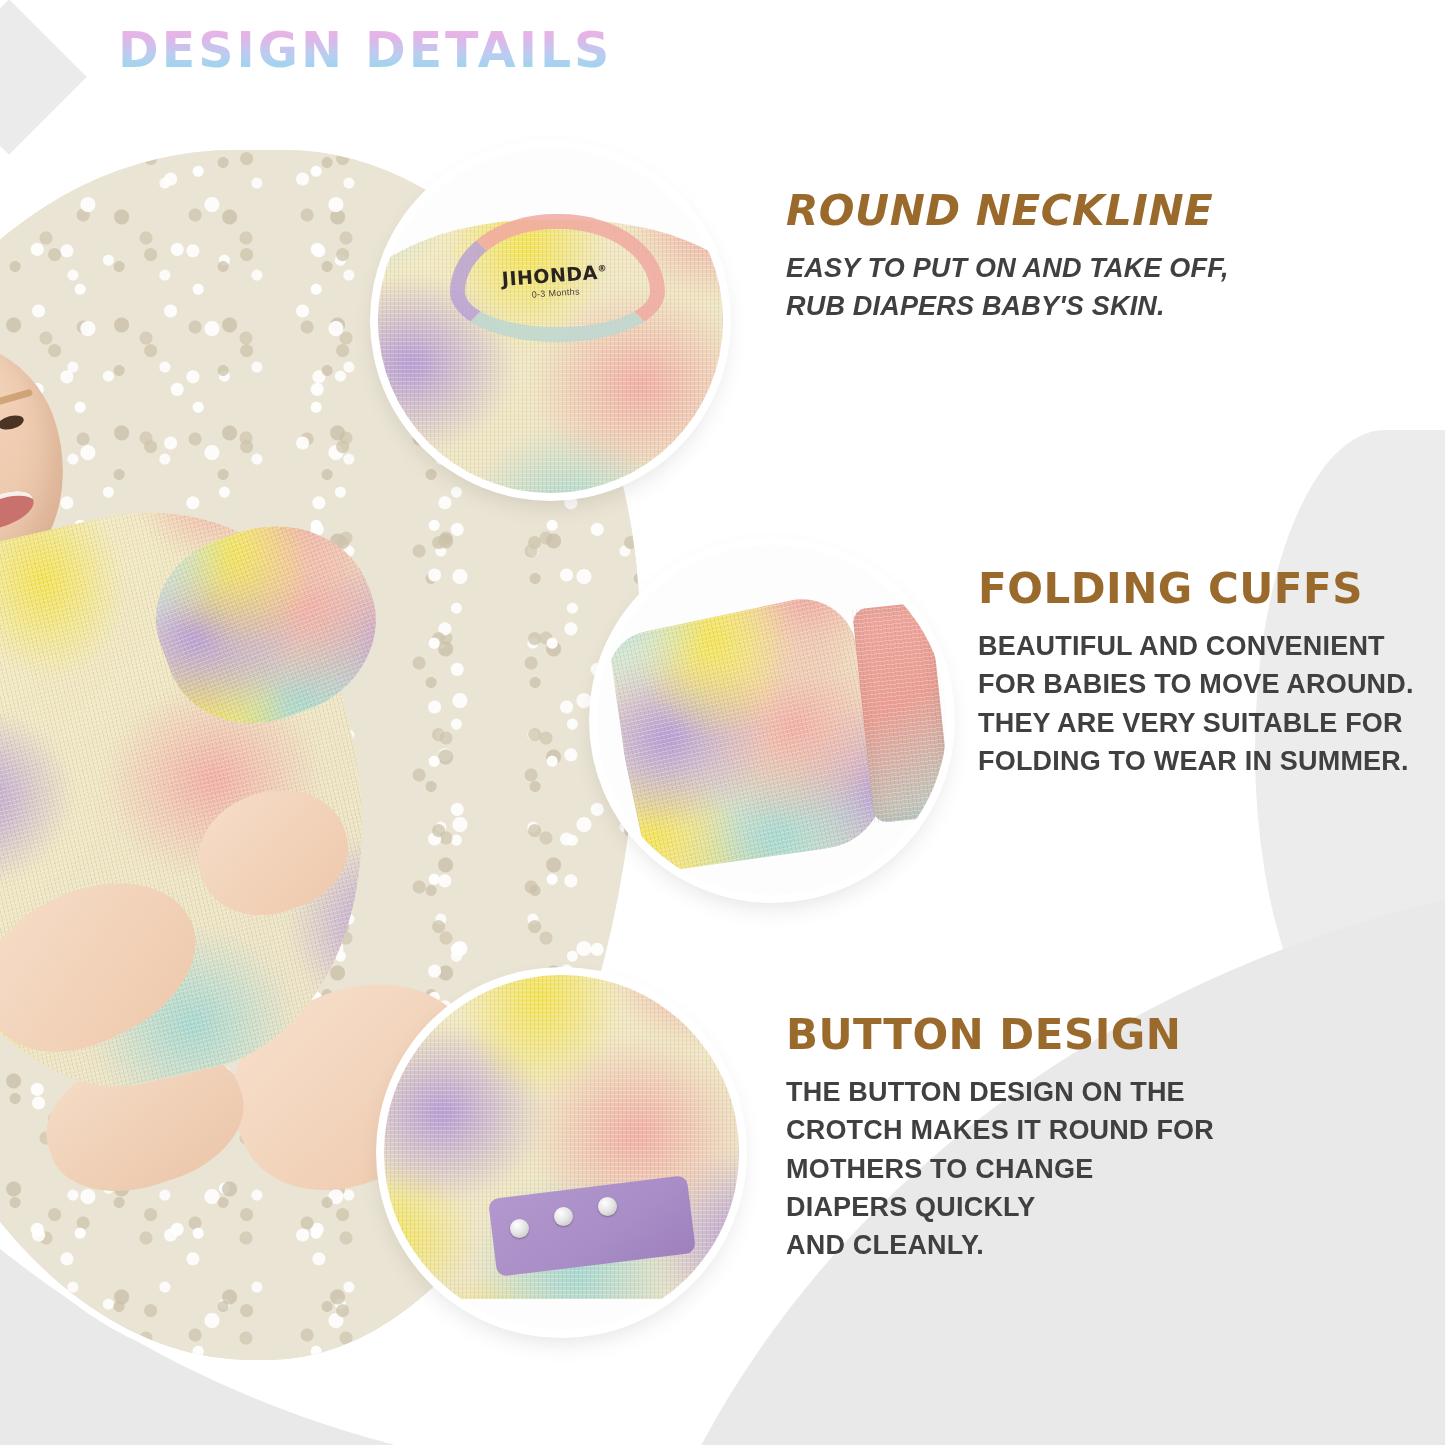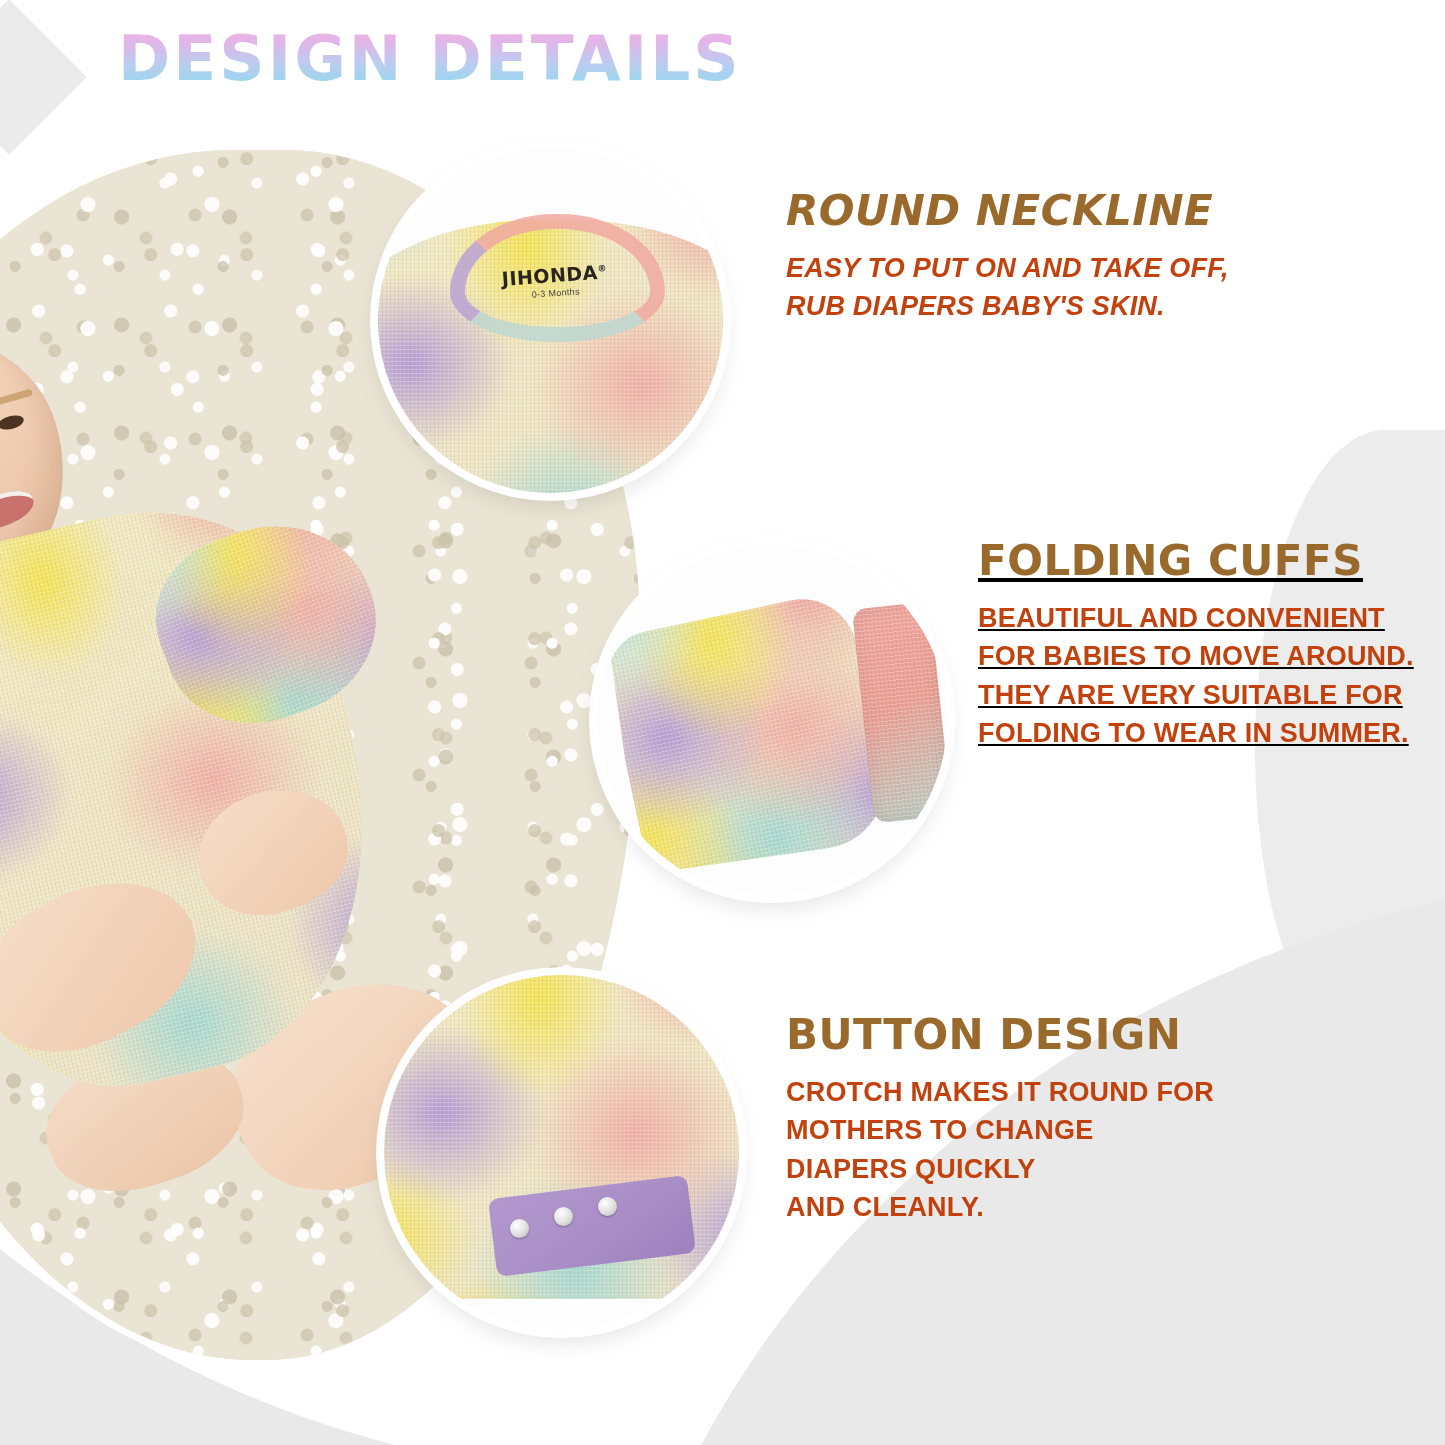--- a/index.html
+++ b/index.html
@@ -36,21 +36,21 @@
   }
 
   .corner-diamond{
     position:absolute;left:-46px;top:22px;width:110px;height:110px;
     background:#ebebeb;transform:rotate(45deg);
   }
 
   
   .title{
     position:absolute;left:118px;top:22px;
-    font-size:63px;font-weight:bold;letter-spacing:3px;
+    font-size:49px;font-weight:bold;letter-spacing:3px;
     font-family:"DejaVu Sans", sans-serif;
     background:linear-gradient(180deg,#f0b9e2 0%,#e3b4e8 26%,#b9cdf0 58%,#86dced 100%);
     -webkit-background-clip:text;background-clip:text;color:transparent;
     -webkit-text-fill-color:transparent;
     text-shadow:none;white-space:nowrap;
   }
 
   
   .hero{
     position:absolute;left:-170px;top:150px;width:810px;height:1210px;
@@ -236,27 +236,27 @@
 
   
   .block{position:absolute;}
   .heading{
     font-family:"DejaVu Sans", sans-serif;
     font-size:42px;font-weight:bold;color:#9a6a2d;letter-spacing:.5px;
     margin:0 0 17px 0;line-height:1;white-space:nowrap;
   }
   .body-txt{
     font-family:"Liberation Sans", sans-serif;
-    font-size:27px;font-weight:bold;color:#c2410c;line-height:1.42;
+    font-size:27px;font-weight:bold;color:#404040;line-height:1.42;
     margin:0;letter-spacing:.2px;
   }
   .body-txt div{white-space:nowrap;}
 
   #block-neckline{left:786px;top:190px;font-style:italic;}
-  #block-cuffs{left:978px;top:540px;text-decoration:underline;}
+  #block-cuffs{left:978px;top:568px;}
   #block-button{left:786px;top:1014px;}
 </style>
 </head>
 <body>
 
 <div class="bg-base"></div>
 <div class="bg-gray-tr"></div>
 <div class="bg-white-main"></div>
 <div class="bg-white-top"></div>
 <div class="bg-gray-ml"></div>
@@ -348,18 +348,19 @@
     <div>BEAUTIFUL AND CONVENIENT</div>
     <div>FOR BABIES TO MOVE AROUND.</div>
     <div>THEY ARE VERY SUITABLE FOR</div>
     <div>FOLDING TO WEAR IN SUMMER.</div>
   </div>
 </div>
 
 <div class="block" id="block-button">
   <div class="heading">BUTTON DESIGN</div>
   <div class="body-txt">
+    <div>THE BUTTON DESIGN ON THE</div>
     <div>CROTCH MAKES IT ROUND FOR</div>
     <div>MOTHERS TO CHANGE</div>
     <div>DIAPERS QUICKLY</div>
     <div>AND CLEANLY.</div>
   </div>
 </div>
 
 </body></html>

